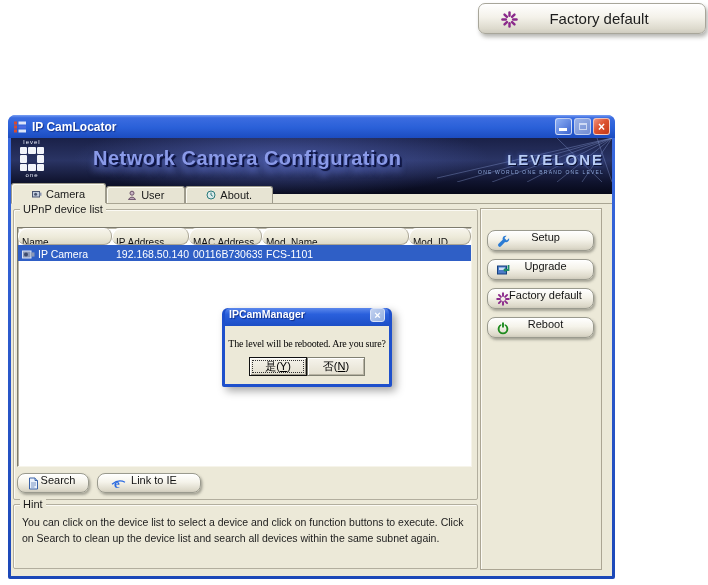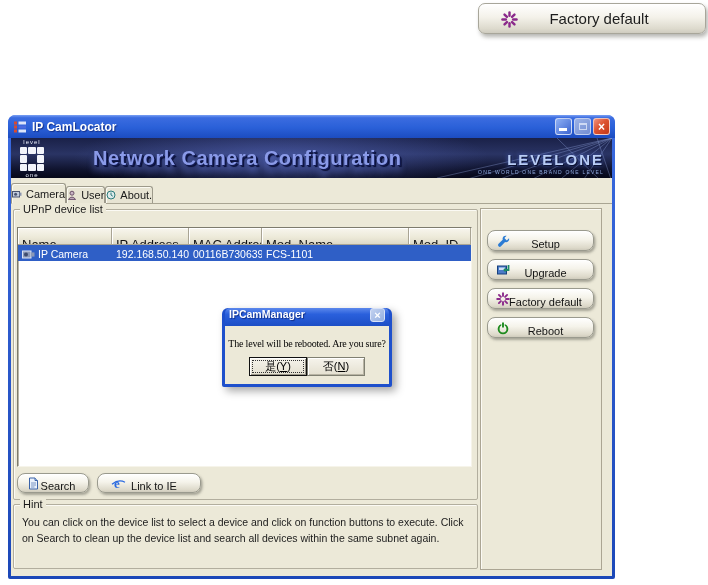--- a/index.html
+++ b/index.html
@@ -31,21 +31,21 @@
     color:#fff; font-size:12px; font-weight:bold; line-height:1; }
   .winbtn.min { background:linear-gradient(135deg,#8fb0f4,#3c64d0); }
   .winbtn.min i { position:absolute; left:3px; bottom:3px; width:8px; height:3px; background:#fff; }
   .winbtn.max { background:linear-gradient(135deg,#aebfe8,#8298d4); opacity:.85; }
   .winbtn.max i { width:8px; height:7px; border:1px solid rgba(255,255,255,.8); border-top-width:2px; }
   .winbtn.close { background:linear-gradient(135deg,#f0927e 0%,#dd5330 45%,#c43818 100%); }
 
   .client { position:absolute; left:3px; right:3px; top:23px; bottom:3px; background:#ece9d8; }
 
   
-  .banner { position:absolute; left:0; top:0; width:601px; height:40px; overflow:hidden;
+  .banner { position:absolute; left:0; top:0; width:601px; height:56px; overflow:hidden;
     background:linear-gradient(180deg,#1a2148 0%,#2a3464 40%,#10142f 78%,#060818 100%); }
   .banner .glow { position:absolute; left:60px; top:-20px; width:420px; height:80px;
     background:radial-gradient(ellipse at center,rgba(95,115,210,.5) 0%,rgba(95,115,210,0) 70%); }
   .banner-title { position:absolute; left:82px; top:9px; font-size:20px; font-weight:bold;
     color:#8a9ae8; letter-spacing:.5px; white-space:nowrap;
     text-shadow:1px 1px 0 #141c55, 2px 2px 1px #0a0f35, 0 7px 6px rgba(110,130,230,.55); }
   .logo-box { position:absolute; left:4px; top:1px; width:34px; height:42px; text-align:center; }
   .logo-box .logo-word { color:#e8ecf8; font-size:6px; letter-spacing:1px; line-height:7px; }
   .logo-grid { width:24px; height:24px; margin:1px auto; display:grid;
     grid-template-columns:repeat(3,1fr); grid-template-rows:repeat(3,1fr); gap:1px; }
@@ -53,21 +53,21 @@
   .logo-grid b.dark { background:transparent; }
   .bridge { position:absolute; right:0; top:0; }
   .brand { position:absolute; right:8px; top:13px; font-size:15px; font-weight:bold;
     color:#b9cdf6; letter-spacing:2px; text-shadow:1px 1px 0 #0a1030, 0 0 5px #4a66c8; }
   .tagline { position:absolute; right:8px; top:31px; font-size:5px; color:#8fa8da;
     letter-spacing:1.2px; text-shadow:0 0 2px #0a1030; }
 
   
   .tabstrip { position:absolute; left:0; top:44px; width:601px; height:22px;
     display:flex; align-items:flex-end; border-bottom:1px solid #a9a593; }
-  .tab { display:flex; align-items:center; gap:4px; padding:0 0; font-size:11px; color:#1a1a1a;
+  .tab { display:flex; align-items:center; gap:4px; padding:0 20px; font-size:11px; color:#1a1a1a;
     background:#e7e4d3; border:1px solid #9d9a8b; border-bottom:none;
     border-radius:3px 3px 0 0; height:17px; box-shadow:inset 1px 1px 0 #fbfaf2; }
   .tab.active { height:21px; background:#ece9d8; margin-bottom:-1px; border-bottom:1px solid #ece9d8; }
   .tab .ticon { display:inline-flex; }
 
   
   .groupbox { position:absolute; border:1px solid #b2ae9e; border-radius:2px;
     box-shadow:inset 1px 1px 0 #fbfaf4; }
   .grouplabel { position:absolute; top:-7px; left:6px; background:#ece9d8; padding:0 3px;
     font-size:11px; color:#1a1a1a; line-height:13px; }
@@ -76,34 +76,34 @@
   .hint-text { position:absolute; left:8px; top:10px; width:452px; font-size:10.5px;
     line-height:1.5; color:#1c1c1c; }
 
   
   .listbox { position:absolute; left:6px; top:89px; width:455px; height:240px; background:#fff;
     border:1px solid; border-color:#7d7b6d #f6f4ea #f6f4ea #7d7b6d;
     box-shadow:inset 1px 1px 0 #b9b6a8; }
   .lheader { display:flex; height:17px; }
   .lheader .hc { background:linear-gradient(180deg,#f8f6ee 0%,#ece9d8 60%,#ddd9c8 100%);
     border-right:1px solid #a9a494; border-bottom:1px solid #a9a494;
-    box-shadow:inset 1px 1px 0 #fff; font-size:13px; color:#111;
-    padding:9px 0 0 4px; white-space:nowrap; overflow:hidden; }
+    box-shadow:inset 1px 1px 0 #fff; font-size:10px; color:#111;
+    padding:9px 0 0 4px; white-space:nowrap; overflow:hidden;border-radius:8px; }
   .lrow { display:flex; height:16px; background:#2f5fc6; color:#fff; }
   .lrow .rc { font-size:10.5px; padding:2px 0 0 4px; white-space:nowrap; overflow:hidden;
     display:flex; align-items:center; gap:3px; }
   .c0{width:94px;} .c1{width:77px;} .c2{width:73px;} .c3{width:147px;} .c4{flex:1;}
 
   
   .panelframe { position:absolute; left:469px; top:70px; width:122px; height:362px;
     border:1px solid #aba593; box-shadow:inset 1px 1px 0 #fbfaf4; }
   .xpbtn { position:absolute; height:21px; border:1px solid #9a9a8e; border-radius:8px;
     background:linear-gradient(180deg,#ffffff 0%,#f5f3ea 45%,#ddd9ca 88%,#cfcbbc 100%);
     box-shadow:1.5px 2px 2.5px rgba(80,80,70,.45), inset 0 1px 0 #fff;
-    display:flex; align-items:flex-end; cursor:default; }
+    display:flex; align-items:flex-start; cursor:default; }
   .xpbtn .bicon { position:absolute; left:8px; top:3px; display:inline-flex; }
   .xpbtn .blabel { width:100%; text-align:center; font-size:11px; color:#141414; padding-left:10px; }
   .abtn { left:476px; width:107px; }
   .abtn1{top:92px;} .abtn2{top:121px;} .abtn3{top:150px;} .abtn4{top:179px;}
   .sbtn { top:335px; height:20px; }
   .sbtn.search { left:6px; width:72px; }
   .sbtn.linkie { left:86px; width:104px; }
 
   
   .dialog { position:absolute; left:211px; top:170px; width:170px; height:79px;

